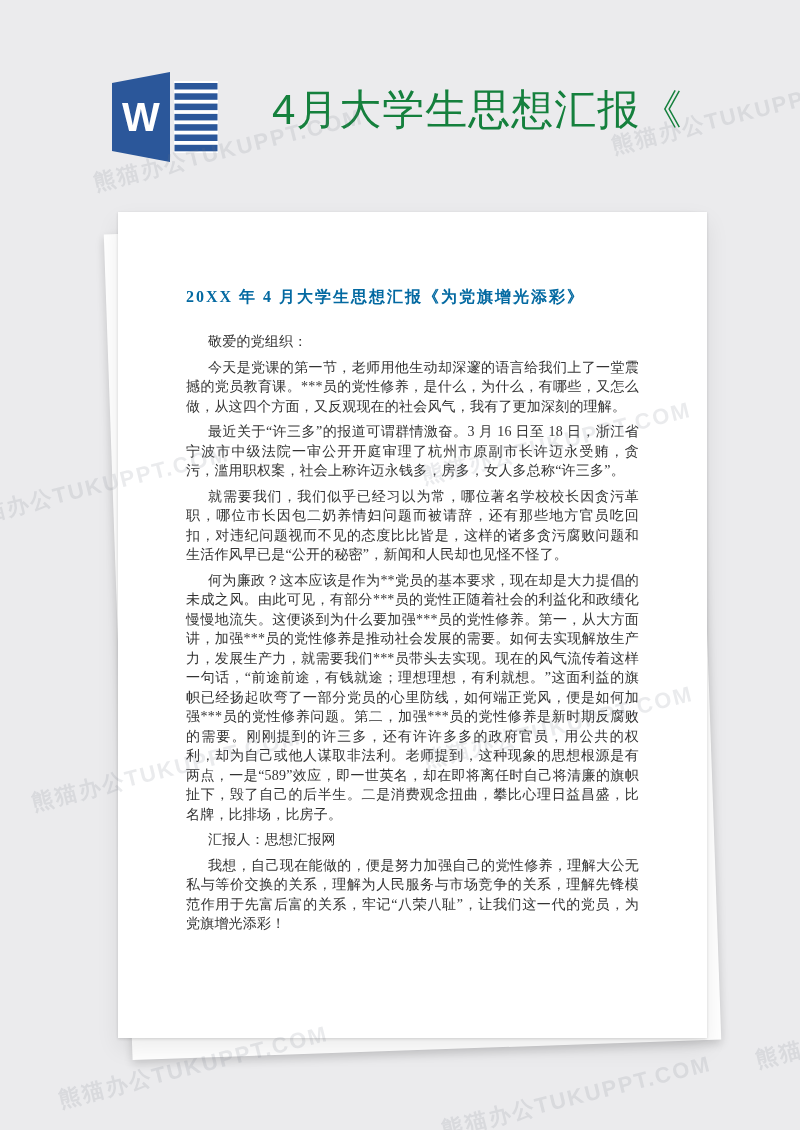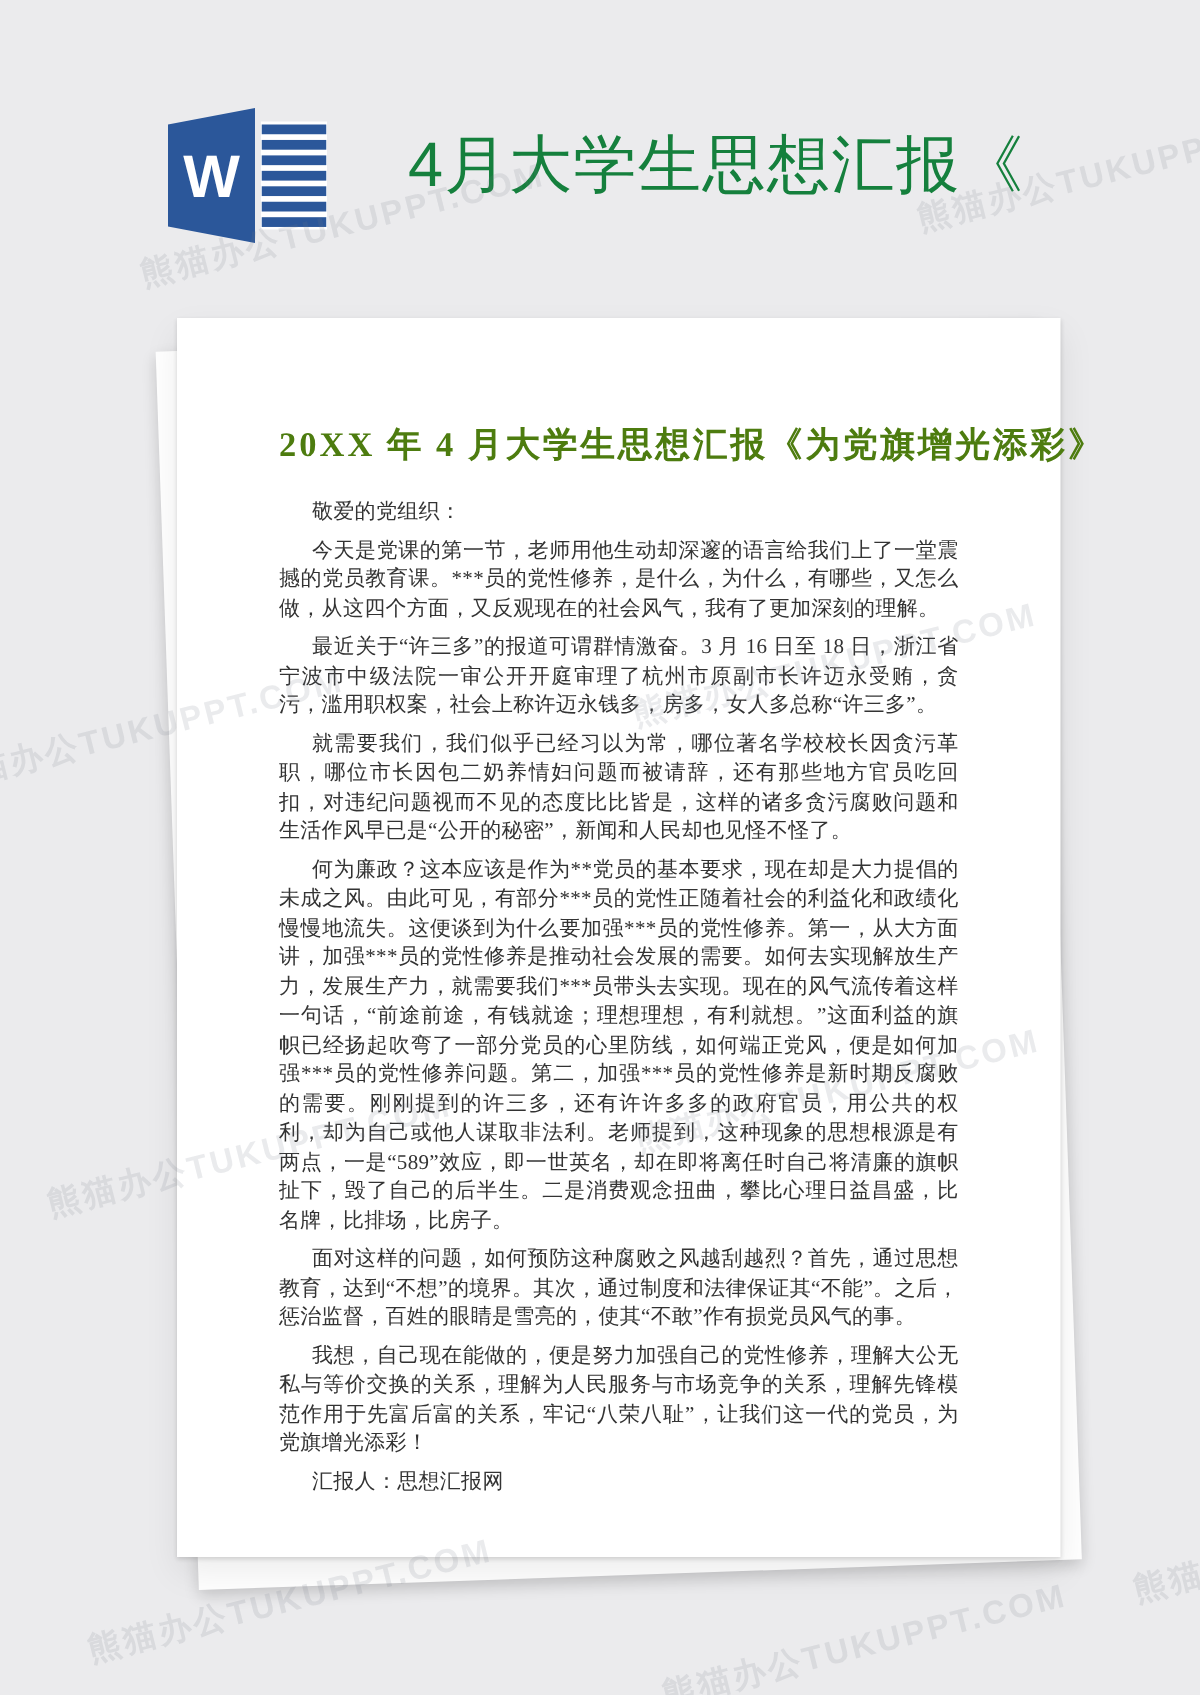--- a/index.html
+++ b/index.html
@@ -37,22 +37,22 @@
     box-shadow:0 1px 3px rgba(0,0,0,0.14),0 10px 22px rgba(0,0,0,0.08);
     box-sizing:border-box;
     padding:72px 68px 0 68px;
   }
   .doc{
     font-family:"Liberation Serif","DejaVu Serif",serif;
     color:#333333;
   }
   .doc-heading{
     margin:0 0 22px 0;
-    font-size:23px;line-height:26px;
-    font-weight:700;color:#4d7c0f;
+    font-size:16px;line-height:26px;
+    font-weight:700;color:#0369a1;
     letter-spacing:2px;
     white-space:nowrap;
   }
   .doc p{
     margin:0 0 6px 0;
     font-size:14px;line-height:19.5px;
     text-align:justify;
     text-indent:22px;
     letter-spacing:0.2px;
   }
@@ -106,23 +106,22 @@
   <div class="sheet-back"></div>
 
   <div class="sheet">
     <div class="doc">
       <h2 class="doc-heading">20XX 年 4 月大学生思想汇报《为党旗增光添彩》</h2>
       <p>敬爱的党组织：</p>
       <p>今天是党课的第一节，老师用他生动却深邃的语言给我们上了一堂震撼的党员教育课。***员的党性修养，是什么，为什么，有哪些，又怎么做，从这四个方面，又反观现在的社会风气，我有了更加深刻的理解。</p>
       <p>最近关于“许三多”的报道可谓群情激奋。3 月 16 日至 18 日，浙江省宁波市中级法院一审公开开庭审理了杭州市原副市长许迈永受贿，贪污，滥用职权案，社会上称许迈永钱多，房多，女人多总称“许三多”。</p>
       <p>就需要我们，我们似乎已经习以为常，哪位著名学校校长因贪污革职，哪位市长因包二奶养情妇问题而被请辞，还有那些地方官员吃回扣，对违纪问题视而不见的态度比比皆是，这样的诸多贪污腐败问题和生活作风早已是“公开的秘密”，新闻和人民却也见怪不怪了。</p>
       <p>何为廉政？这本应该是作为**党员的基本要求，现在却是大力提倡的未成之风。由此可见，有部分***员的党性正随着社会的利益化和政绩化慢慢地流失。这便谈到为什么要加强***员的党性修养。第一，从大方面讲，加强***员的党性修养是推动社会发展的需要。如何去实现解放生产力，发展生产力，就需要我们***员带头去实现。现在的风气流传着这样一句话，“前途前途，有钱就途；理想理想，有利就想。”这面利益的旗帜已经扬起吹弯了一部分党员的心里防线，如何端正党风，便是如何加强***员的党性修养问题。第二，加强***员的党性修养是新时期反腐败的需要。刚刚提到的许三多，还有许许多多的政府官员，用公共的权利，却为自己或他人谋取非法利。老师提到，这种现象的思想根源是有两点，一是“589”效应，即一世英名，却在即将离任时自己将清廉的旗帜扯下，毁了自己的后半生。二是消费观念扭曲，攀比心理日益昌盛，比名牌，比排场，比房子。</p>
-      <p>面对这样的问题，如何预防这种腐败之风越刮越烈？首先，通过思想教育，达到“不想”的境界。其次，通过制度和法律保证其“不能”。之后，惩治监督，百姓的眼睛是雪亮的，使其“不敢”作有损党员风气的事。</p>
+      <p>汇报人：思想汇报网</p>
       <p>我想，自己现在能做的，便是努力加强自己的党性修养，理解大公无私与等价交换的关系，理解为人民服务与市场竞争的关系，理解先锋模范作用于先富后富的关系，牢记“八荣八耻”，让我们这一代的党员，为党旗增光添彩！</p>
-      <p>汇报人：思想汇报网</p>
     </div>
   </div>
 
   <span class="wm wm1">熊猫办公TUKUPPT.COM</span>
   <span class="wm wm2">熊猫办公TUKUPPT.COM</span>
   <span class="wm wm3">熊猫办公TUKUPPT.COM</span>
   <span class="wm wm4">熊猫办公TUKUPPT.COM</span>
   <span class="wm wm5">熊猫办公TUKUPPT.COM</span>
   <span class="wm wm6">熊猫办公TUKUPPT.COM</span>
   <span class="wm wm7">熊猫办公TUKUPPT.COM</span>

